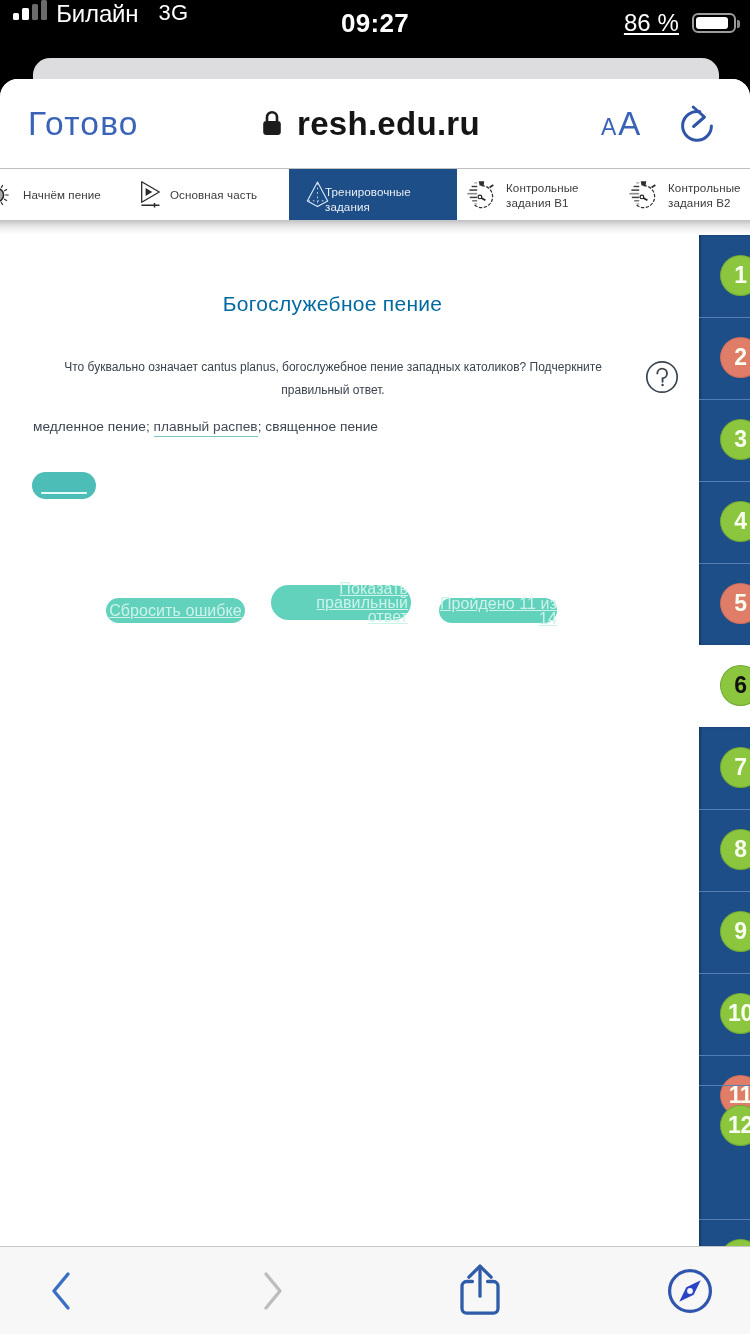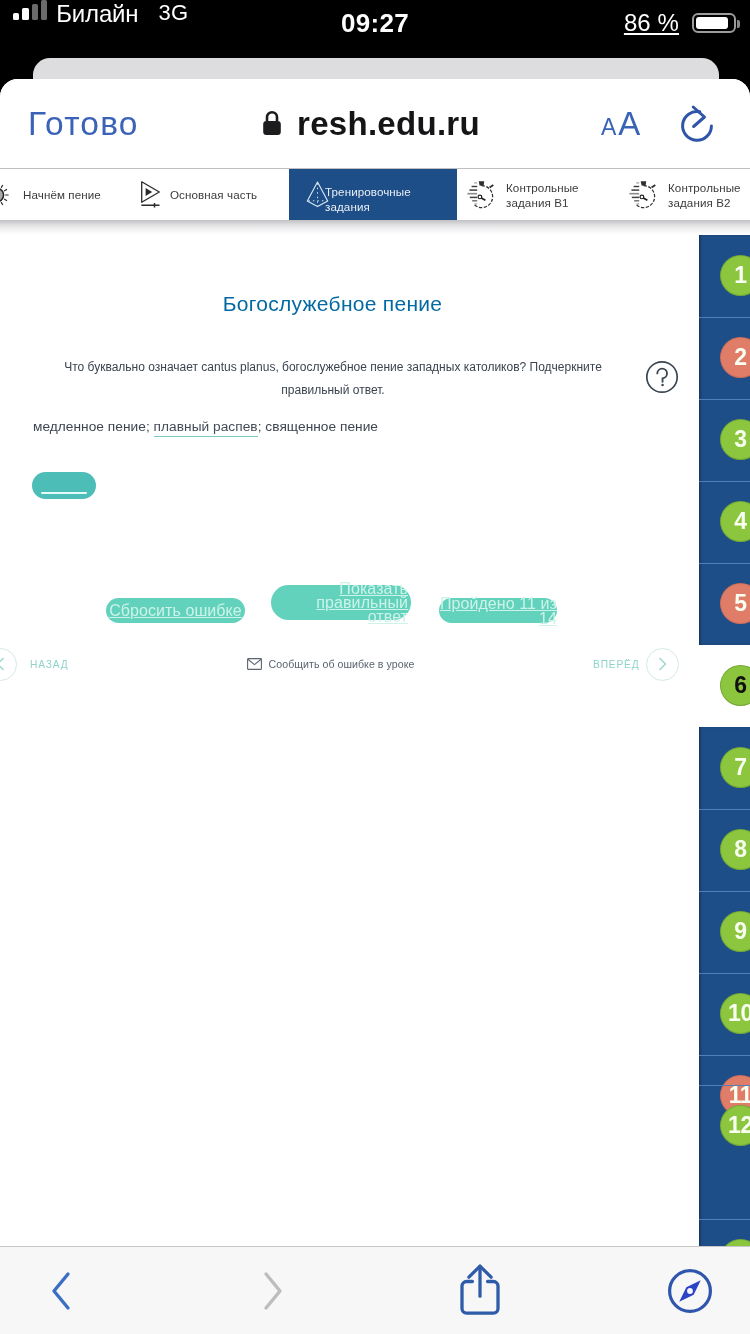--- a/index.html
+++ b/index.html
@@ -238,45 +238,20 @@
           <span>медленное пение; </span><span class="ul">плавный распев</span><span>; священное пение</span>
         </div>
         <div class="pill">
             <i></i>
           </div>
 
         <div class="btn" style="left:106px;top:363px;width:139px;height:25px;">Сбросить ошибке</div>
         <div class="btn" style="left:271px;top:350px;width:140px;height:35px;padding:0 3px;line-height:14px;">Показать правильный ответ</div>
         <div class="btn" style="left:439px;top:363px;width:118px;height:25px;">Пройдено 11 из 14</div>
 
-        <div class="navrow">
-          <div class="navback">
-            <span class="navcirc">
-              <svg width="14" height="16" viewBox="0 0 14 16">
-                  <path d="M9.5 2 L3.5 8 L9.5 14" fill="none" stroke="#9fd8d0" stroke-width="1.5"></path>
-                </svg>
-            </span>
-            <span class="navlbl" style="margin-left:13px">НАЗАД</span>
-          </div>
-          <div class="report">
-            <svg width="15" height="12" viewBox="0 0 15 12">
-              <rect x="0.6" y="0.6" width="13.8" height="10.8" rx="0.6" fill="none" stroke="#5b6470" stroke-width="1.1"></rect>
-              <path d="M0.9 1.2 L7.5 6.6 L14.1 1.2" fill="none" stroke="#5b6470" stroke-width="1.1"></path>
-            </svg>
-            <span class="t">Сообщить об ошибке в уроке</span>
-          </div>
-          <div class="navfwd">
-            <span class="navlbl">ВПЕРЁД</span>
-            <span class="navcirc">
-              <svg width="14" height="16" viewBox="0 0 14 16">
-                  <path d="M4.5 2 L10.5 8 L4.5 14" fill="none" stroke="#9fd8d0" stroke-width="1.5"></path>
-                </svg>
-            </span>
-          </div>
-        </div>
       </div>
 
       <div class="side">
           <div class="sideblock" style="top: 66px; height: 410px;"></div>
           <div class="sideblock" style="top: 558px; height: 574px;"></div>
           <div class="sideitem" style="top: 66px;">
             <div class="circ g">1</div>
           </div>
           <div class="sideitem" style="top: 148px;">
             <div class="divider"></div>

